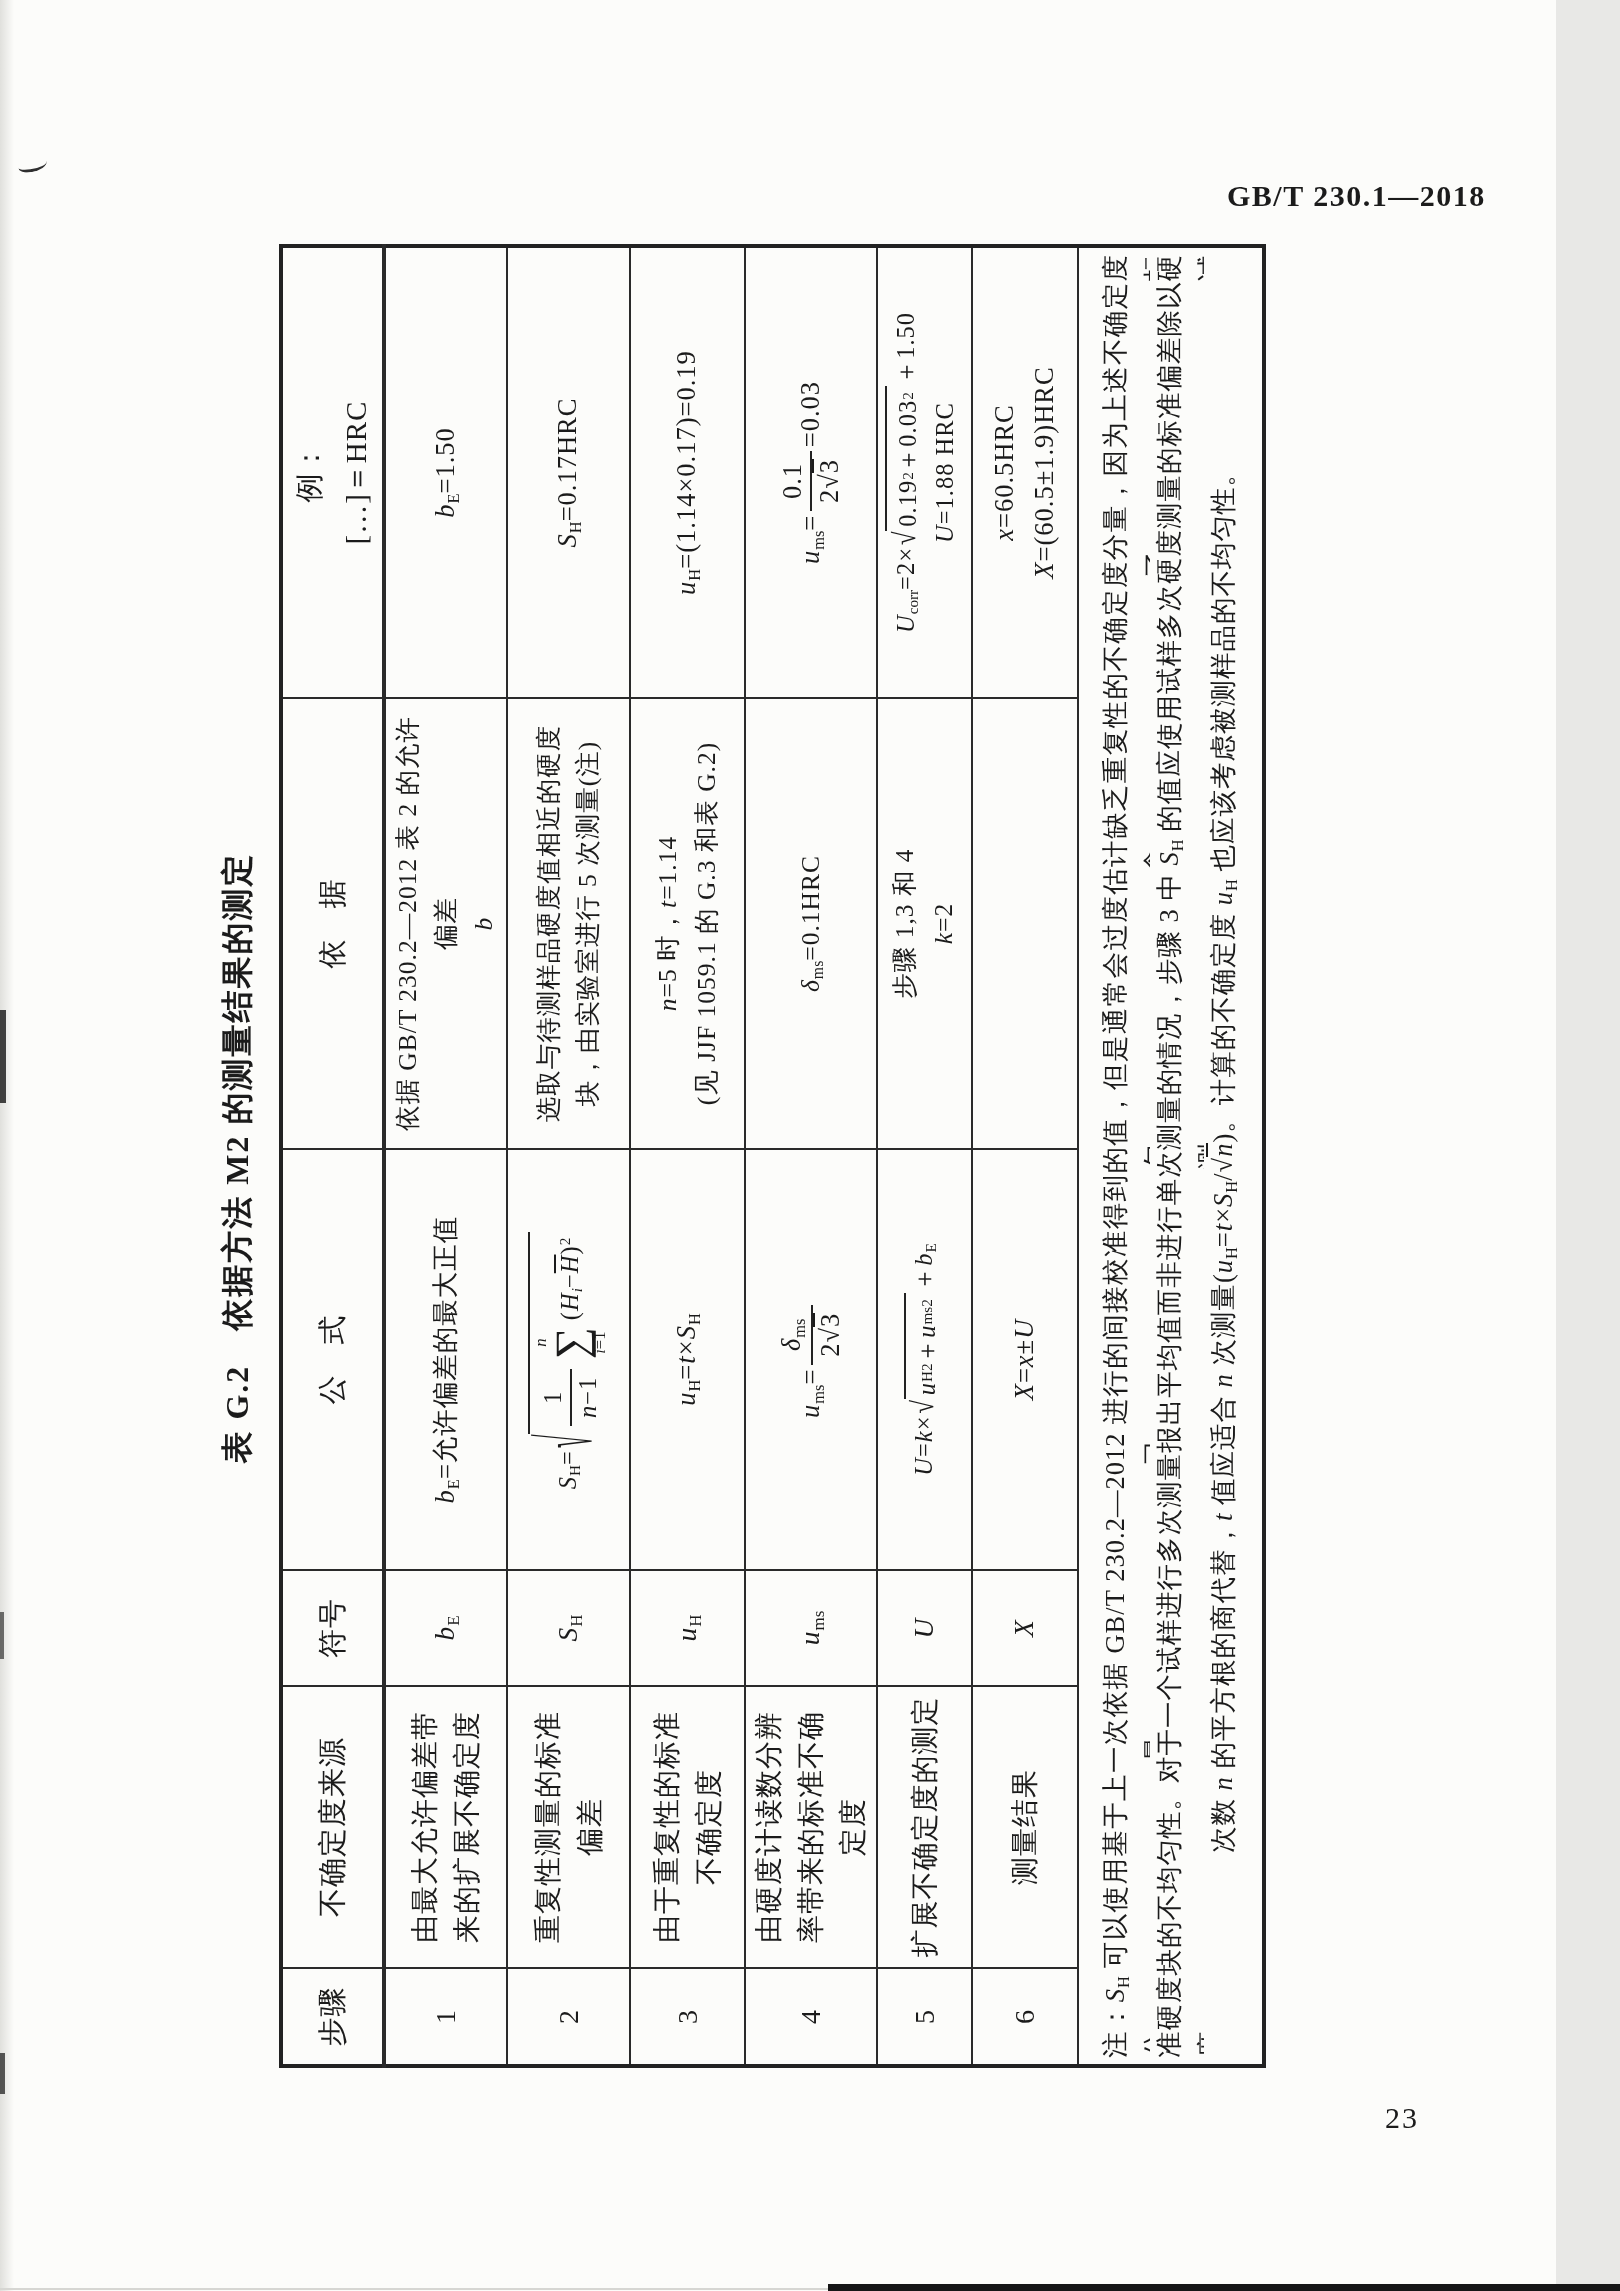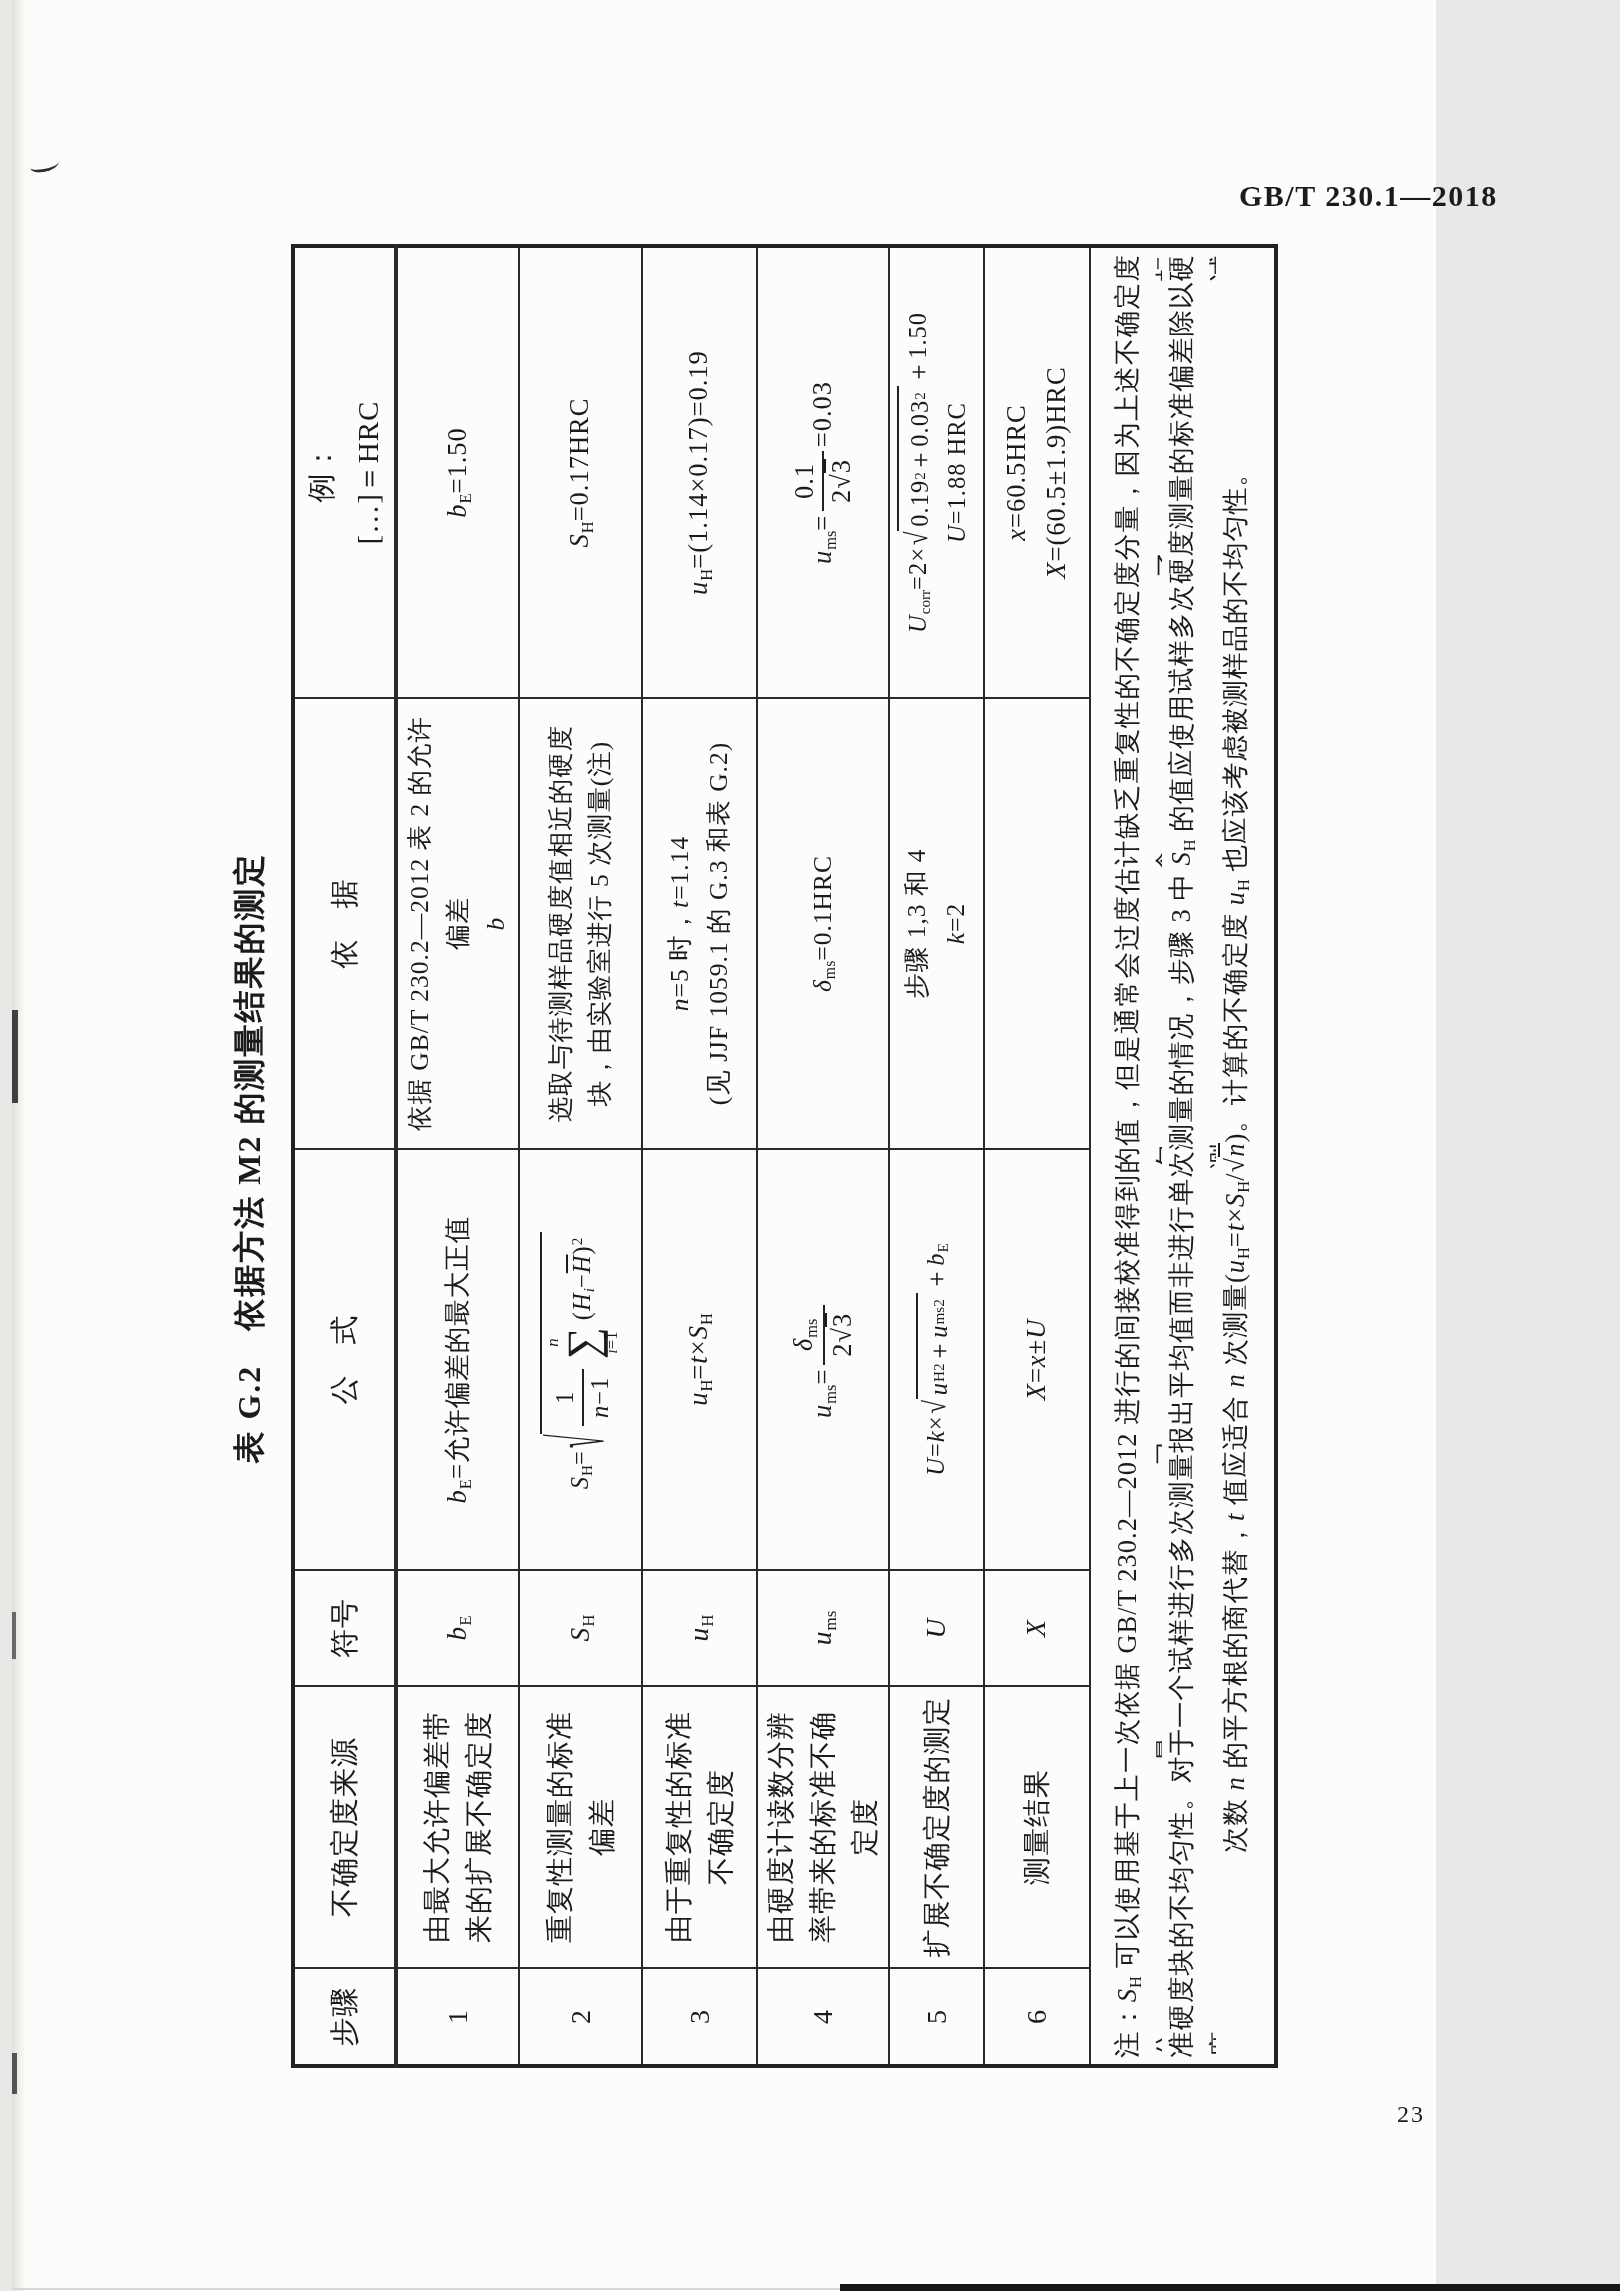--- a/index.html
+++ b/index.html
@@ -3,34 +3,34 @@
 <meta charset="utf-8">
 <style>
   html,body{margin:0;padding:0;}
   body{
     width:1620px;height:2292px;position:relative;overflow:hidden;
     background:#e8e8e6;
     font-family:"Liberation Serif","DejaVu Serif",serif;
     color:#1b1b1b;
   }
   .page{
-    position:absolute;left:12px;top:0;width:1424px;height:2292px;
+    position:absolute;left:0;top:0;width:1556px;height:2292px;
     background:#fcfcfa;
   }
   .left-shade{
     position:absolute;left:0;top:0;width:13.7px;height:2292px;
     background:linear-gradient(90deg,#c9c9c4,rgba(252,252,250,0));
     opacity:.55;
   }
   .doc-header{
     position:absolute;left:1227px;top:179px;width:392px;
     font-size:30px;font-weight:700;letter-spacing:1.5px;white-space:nowrap;
   }
   .page-number{
-    position:absolute;left:1385px;top:2101px;font-size:24px;letter-spacing:2px;
+    position:absolute;left:1385px;top:2101px;font-size:30px;letter-spacing:2px;
   }
   
   .rotated-wrap{
     position:absolute;left:214px;top:2068px;
     width:1820px;height:1031px;
     transform:rotate(-90deg);transform-origin:0 0;
   }
   .table-title{
     height:65px;box-sizing:border-box;padding-top:2px;
     text-align:center;font-size:32px;font-weight:700;letter-spacing:2px;

